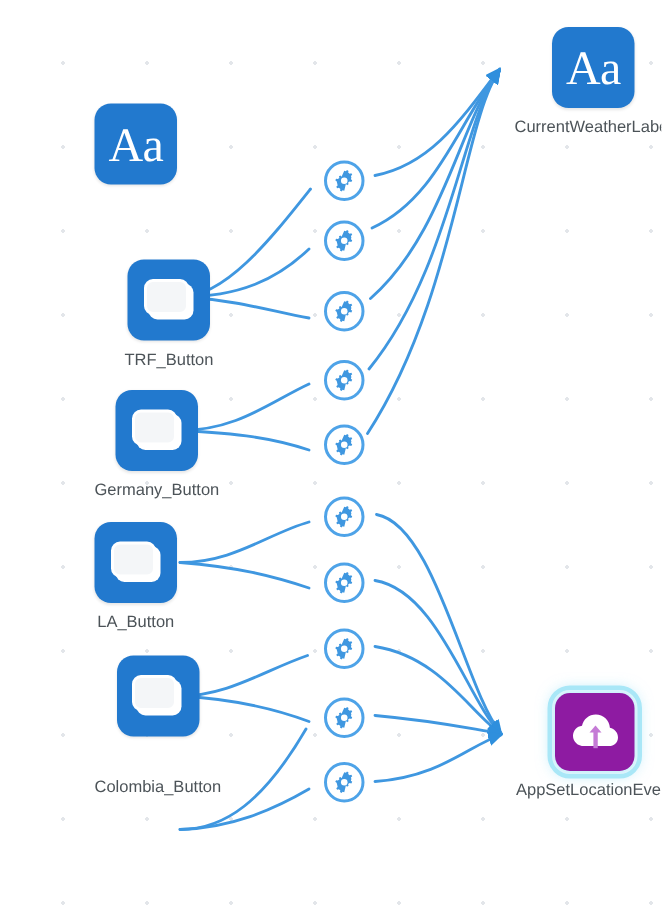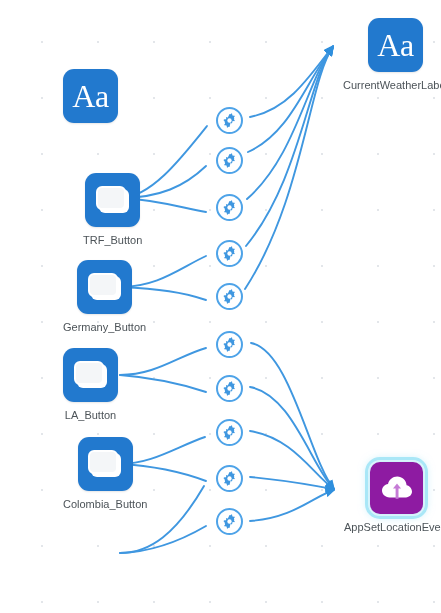--- a/index.html
+++ b/index.html
@@ -157,21 +157,21 @@
     <div class="node-label">LA_Button</div>
   </div>
 
   <div class="node" style="left:63px; top:260px;">
     <div class="tile button-tile">
       <div class="inner-rect"></div>
     </div>
     <div class="node-label">Germany_Button</div>
   </div>
 
-  <div class="node" style="left:63px; top:437px;">
+  <div class="node" style="left:63px; top:437px;gap:21px;">
     <div class="tile button-tile">
       <div class="inner-rect"></div>
     </div>
     <div class="node-label">Colombia_Button</div>
   </div>
 
 
   <div class="node" style="left:343px; top:18px;">
     <div class="tile label-tile">
       <span class="glyph">Aa</span>

